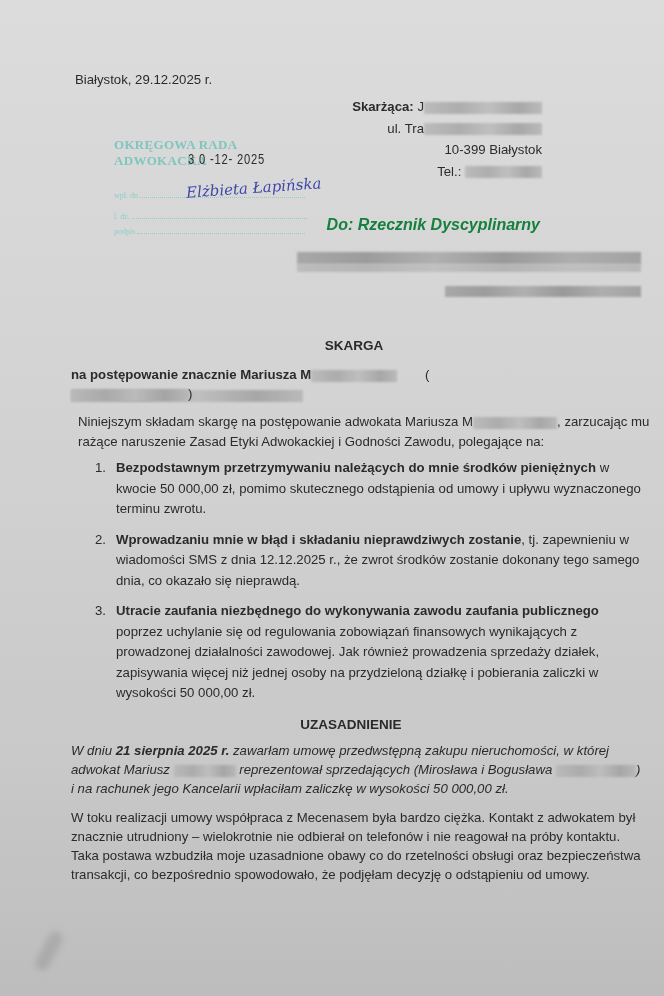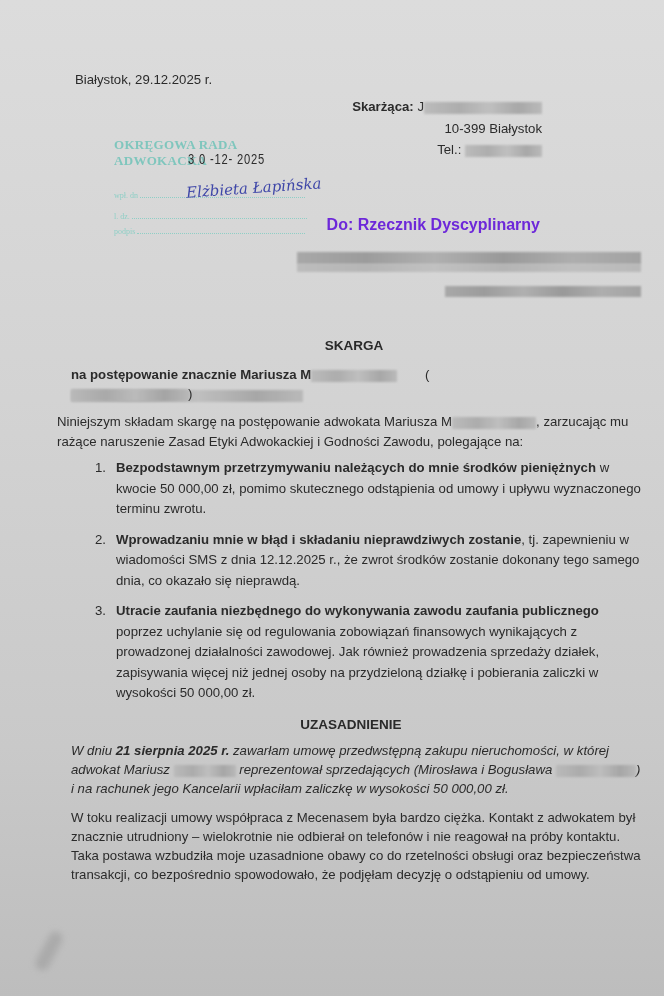--- a/index.html
+++ b/index.html
@@ -35,20 +35,23 @@
 
 <div class="page">
 
   <div class="abs txt" style="left:75px; top:70px;">Białystok, 29.12.2025 r.</div>
 
   <div class="abs txt" style="right:22px; top:96px; width:210px; text-align:right; line-height:21.5px;">
     <div>
       <span class="b">Skarżąca:</span>
       <span>J</span><span class="blur" style="width:118px;"></span>
     </div>
+    <div>
+      <span>ul. Tra</span><span class="blur" style="width:118px;"></span>
+    </div>
     <div>10-399 Białystok</div>
     <div>
       <span>Tel.:</span>
       <span class="blur" style="width:77px;"></span>
     </div>
   </div>
 
   <div class="abs stamp" style="left:114px; top:137px; width:210px;">
     <div class="stamp-title">OKRĘGOWA RADA ADWOKACKA</div>
     <div class="abs date-stamp" style="left:74px; top:14px;">3 0 -12- 2025</div>
@@ -57,36 +60,36 @@
     </div>
     <div class="stamp-line" style="margin-top:10px;">
       <span>l. dz.</span> <span class="dots" style="width:175px;"></span>
     </div>
     <div class="stamp-line" style="margin-top:4px;">
       <span>podpis</span> <span class="dots" style="width:168px;"></span>
     </div>
     <div class="abs sig" style="left:72px; top:42px;">Elżbieta Łapińska</div>
   </div>
 
-  <div class="abs b" style="right:24px; top:216px; font-size:16px; color:#6d28d9;">Do: Rzecznik Dyscyplinarny</div>
+  <div class="abs b" style="right:24px; top:216px; font-size:16px; color:#15803d;font-style:italic;">Do: Rzecznik Dyscyplinarny</div>
   <div class="blurblk" style="left:297px; top:252px; width:344px; height:12px;"></div>
   <div class="blurblk" style="left:297px; top:264px; width:344px; height:8px; opacity:.55;"></div>
   <div class="blurblk" style="left:445px; top:286px; width:196px; height:11px;"></div>
 
   <div class="abs h-center" style="left:0; width:708px; top:338px;">SKARGA</div>
 
   <div class="abs txt b" style="left:71px; top:365px; width:580px;">
     <span>na postępowanie znacznie Mariusza M</span><span class="blur" style="width:86px;"></span>
     <span style="margin-left:24px; font-weight:normal;">(</span><span class="blur" style="width:232px;"></span>
   </div>
   <div class="abs txt" style="left:71px; top:384px;">
     <span class="blur" style="width:117px;"></span><span>)</span>
   </div>
 
-  <div class="abs txt" style="left:57px; top:412px; width:585px;">
+  <div class="abs txt" style="left:78px; top:412px; width:585px;">
     <span>Niniejszym składam skargę na postępowanie adwokata Mariusza M</span><span class="blur" style="width:84px;"></span><span>, zarzucając mu rażące naruszenie Zasad Etyki Adwokackiej i Godności Zawodu, polegające na:</span>
   </div>
 
   <ol class="abs points txt" style="left:71px; top:458px; width:570px; line-height:20.5px;">
     <li>
       <span class="num">1.</span>
       <span class="b">Bezpodstawnym przetrzymywaniu należących do mnie środków pieniężnych</span><span> w kwocie 50 000,00 zł, pomimo skutecznego odstąpienia od umowy i upływu wyznaczonego terminu zwrotu.</span>
     </li>
     <li>
       <span class="num">2.</span>

